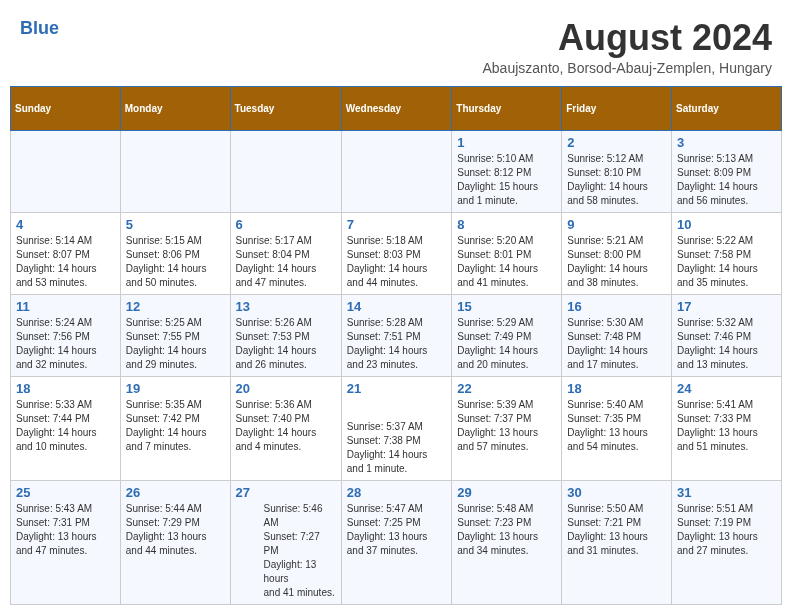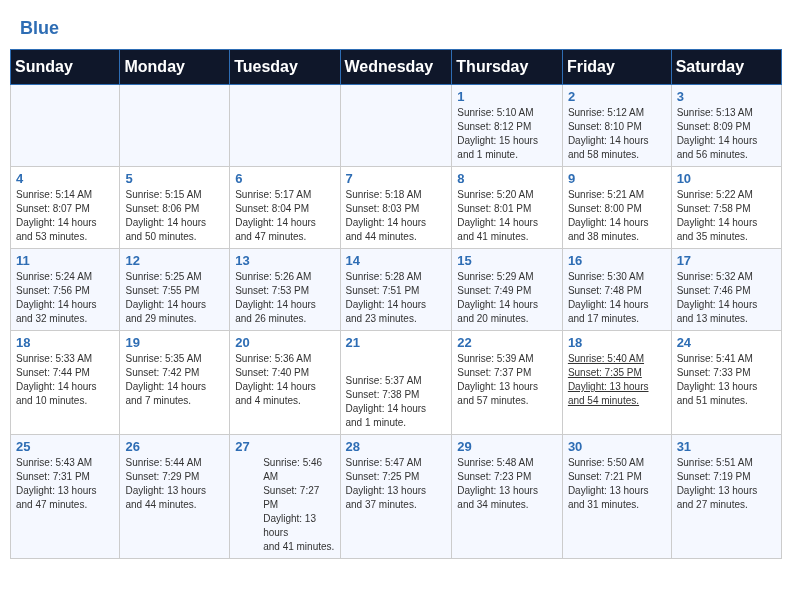--- a/index.html
+++ b/index.html
@@ -39,25 +39,25 @@
       font-size: 14px;
       color: #555;
       margin-top: 2px;
     }
     .calendar-table {
       width: 100%;
       border-collapse: collapse;
       margin-top: 6px;
     }
     .calendar-table th {
-      background-color: #0f172a;
+      background-color: #a16207;
       color: #fff;
-      font-size: 16px;
+      font-size: 10px;
       font-weight: bold;
-      padding: 8px 4px;
+      padding: 16px 4px;
       text-align: left;
       border: 1px solid #2e6db4;
     }
     .calendar-table td {
       border: 1px solid #ccc;
       vertical-align: top;
       padding: 4px 5px;
       width: 113px;
       min-height: 70px;
       font-size: 10.5px;
@@ -86,20 +86,24 @@
     }
   </style>
 </head>
 <body>
 
 <div class="header-area">
   <div class="logo">
     <div>
       <span style="font-size:18px;font-weight:bold;color:#2e6db4;margin-left:0;">Blue</span>
     </div>
+  </div>
+  <div class="title-area">
+    <div class="calendar-title">August 2024</div>
+    <div class="calendar-subtitle">Abaujszanto, Borsod-Abauj-Zemplen, Hungary</div>
   </div>
 </div>
 
 <table class="calendar-table">
   <thead>
     <tr>
       <th>Sunday</th>
       <th>Monday</th>
       <th>Tuesday</th>
       <th>Wednesday</th>
@@ -269,21 +273,21 @@
         </td>
         <td>
           <span class="day-number">22</span>
           <div class="day-info" style="white-space: pre-line;">Sunrise: 5:39 AM
 Sunset: 7:37 PM
 Daylight: 13 hours
 and 57 minutes.</div>
         </td>
         <td>
           <span class="day-number">18</span>
-          <div class="day-info" style="white-space: pre-line; text-decoration: underline;">Sunrise: 5:40 AM
+          <div class="day-info" style="white-space: pre-line;">Sunrise: 5:40 AM
 Sunset: 7:35 PM
 Daylight: 13 hours
 and 54 minutes.</div>
         </td>
         <td>
           <span class="day-number">24</span>
           <div class="day-info" style="white-space: pre-line;">Sunrise: 5:41 AM
 Sunset: 7:33 PM
 Daylight: 13 hours
 and 51 minutes.</div>

